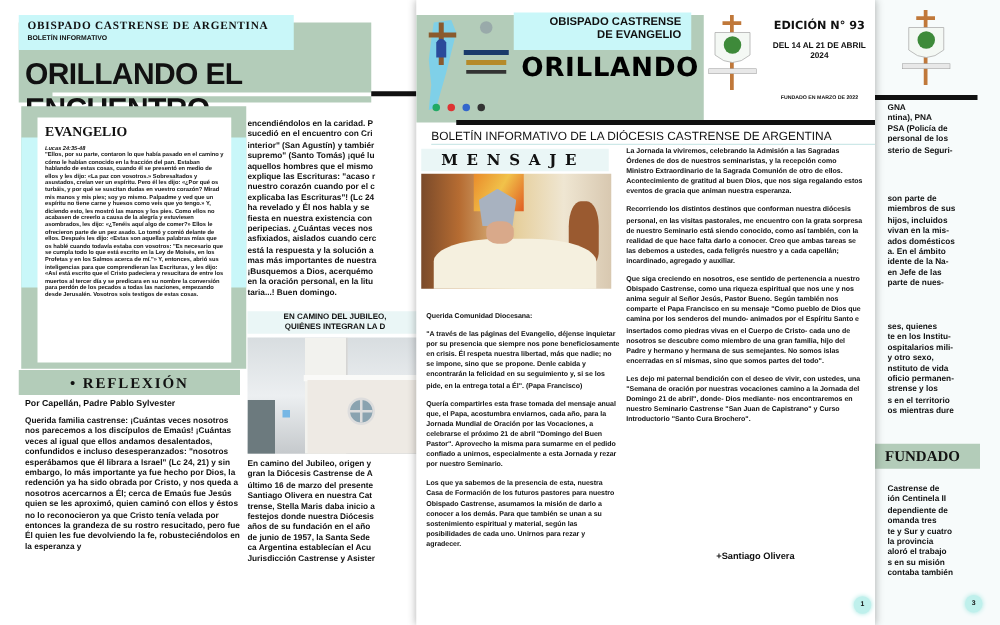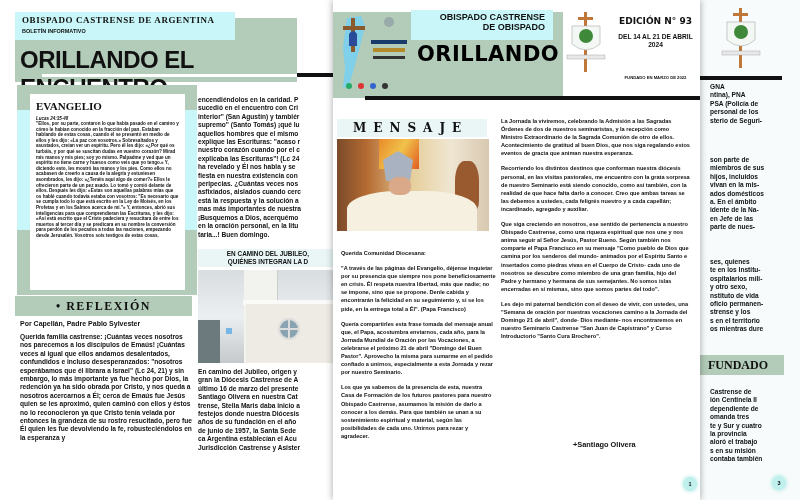--- a/index.html
+++ b/index.html
@@ -162,36 +162,37 @@
     <rect x="32" y="28" width="36" height="4" fill="#1a3a6a"></rect>
     <rect x="34" y="36" width="32" height="4" fill="#b58a2a"></rect>
     <rect x="34" y="44" width="32" height="3" fill="#333"></rect>
     <circle cx="10" cy="74" r="3" fill="#2a6"></circle>
     <circle cx="22" cy="74" r="3" fill="#d33"></circle>
     <circle cx="34" cy="74" r="3" fill="#36c"></circle>
     <circle cx="46" cy="74" r="3" fill="#333"></circle>
   </svg>
   <div class="m-org">
     <div>OBISPADO CASTRENSE</div>
-    <div>DE OBISPADO</div>
+    <div>DE EVANGELIO</div>
   </div>
   <div class="m-title1">ORILLANDO</div>
   <svg class="m-emblem" viewBox="0 0 42 60">
     <rect x="19" y="0" width="3" height="60" fill="#c0783a"></rect>
     <rect x="13" y="5" width="15" height="3" fill="#c0783a"></rect>
     <path d="M7 14 L35 14 L35 32 Q21 44 7 32 Z" fill="#f4f8f4" stroke="#aaa" stroke-width="0.6"></path>
     <circle cx="21" cy="24" r="7" fill="#3e8a3a"></circle>
     <rect x="2" y="43" width="38" height="4" fill="#e8e8e8" stroke="#999" stroke-width="0.4"></rect>
   </svg>
   <div class="m-edition">
     <div class="ed-num">EDICIÓN N° 93</div>
     <div class="ed-dates">DEL 14 AL 21 DE ABRIL 2024</div>
     <div class="ed-found">FUNDADO EN MARZO DE 2022</div>
   </div>
   <div class="m-rule"></div>
+  <div class="m-subtitle">BOLETÍN INFORMATIVO DE LA DIÓCESIS CASTRENSE DE ARGENTINA</div>
 
   <div class="m-mensaje-bar"></div>
   <div class="m-mensaje">MENSAJE</div>
   <div class="m-photo">
     <div class="win"></div>
     <div class="statue"></div>
     <div class="robe"></div>
     <div class="mitre"></div>
     <div class="face"></div>
   </div>

